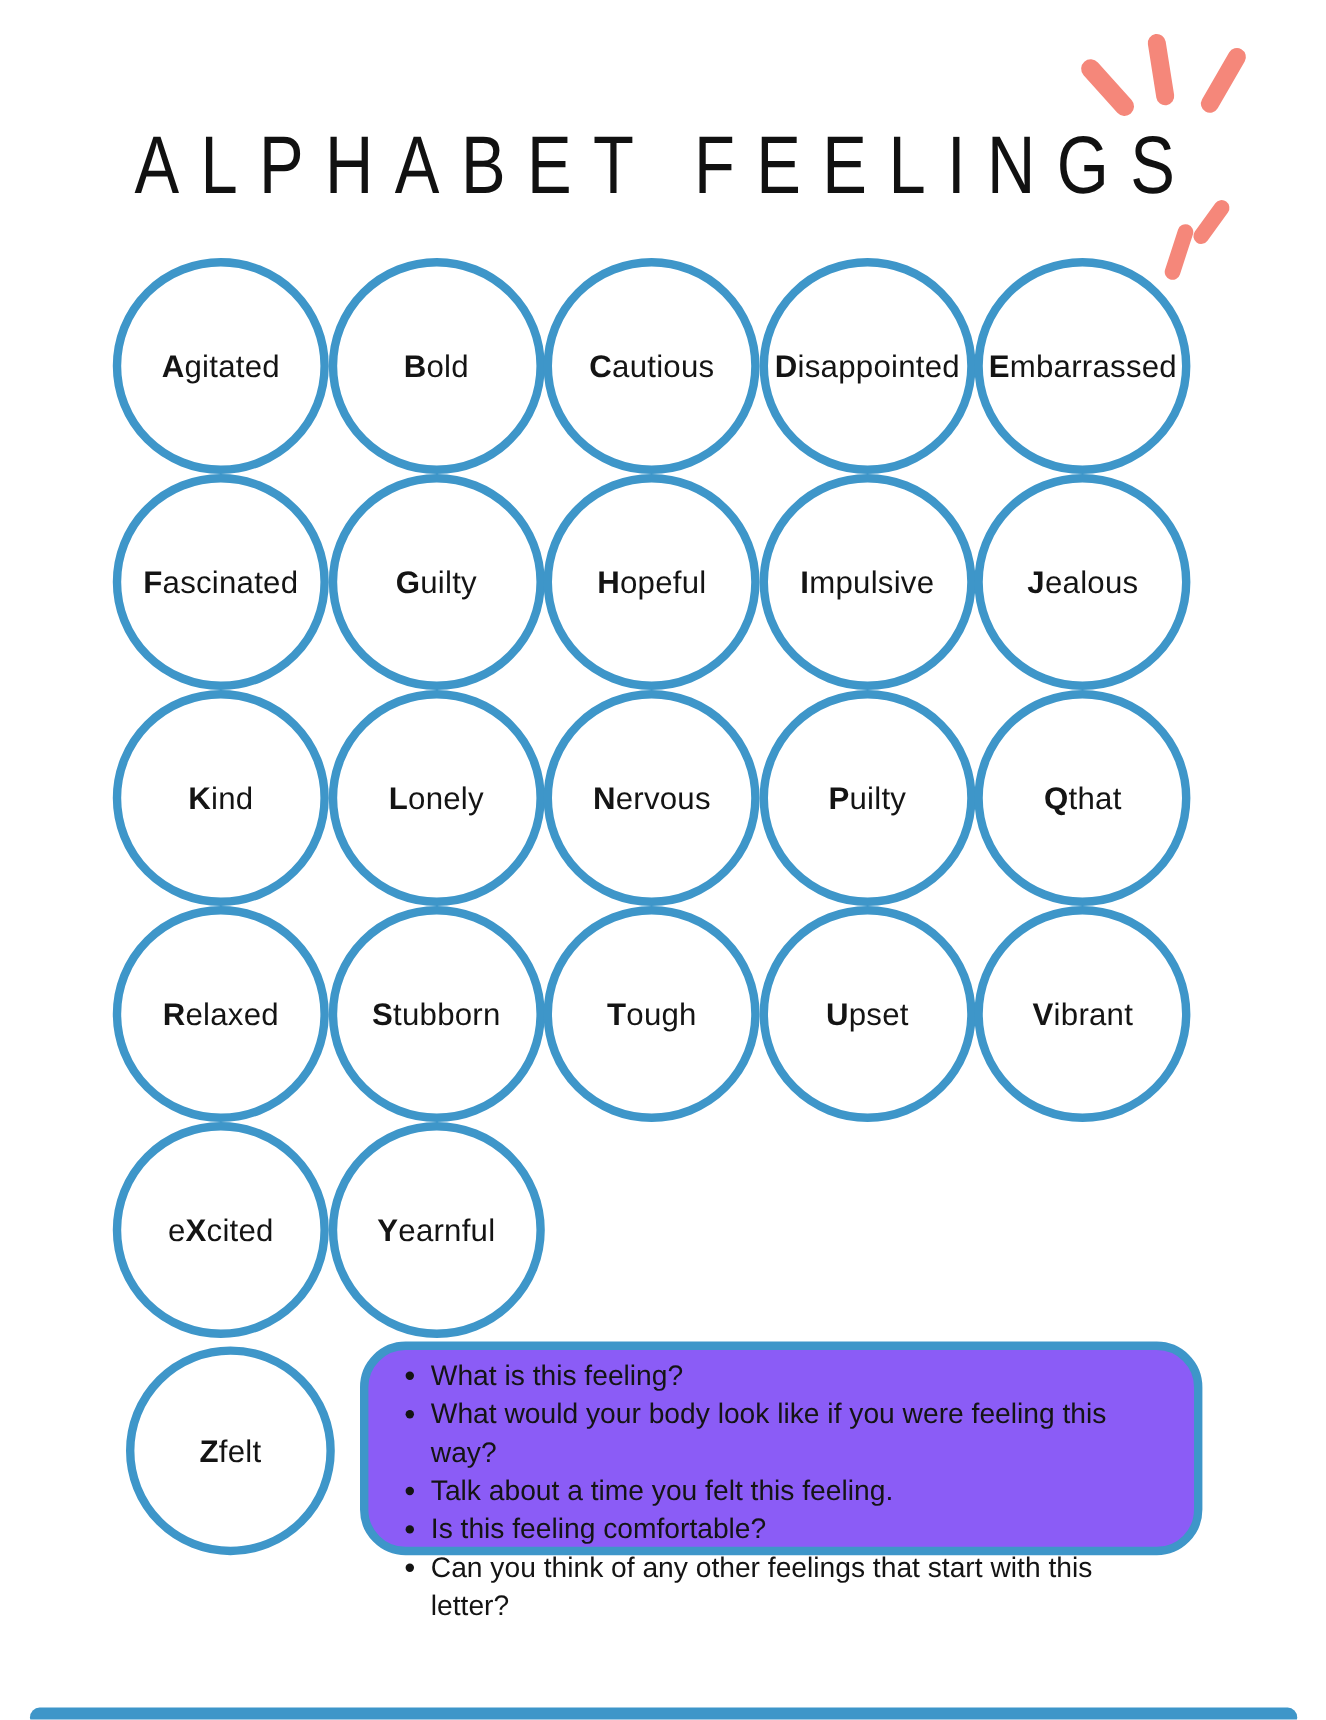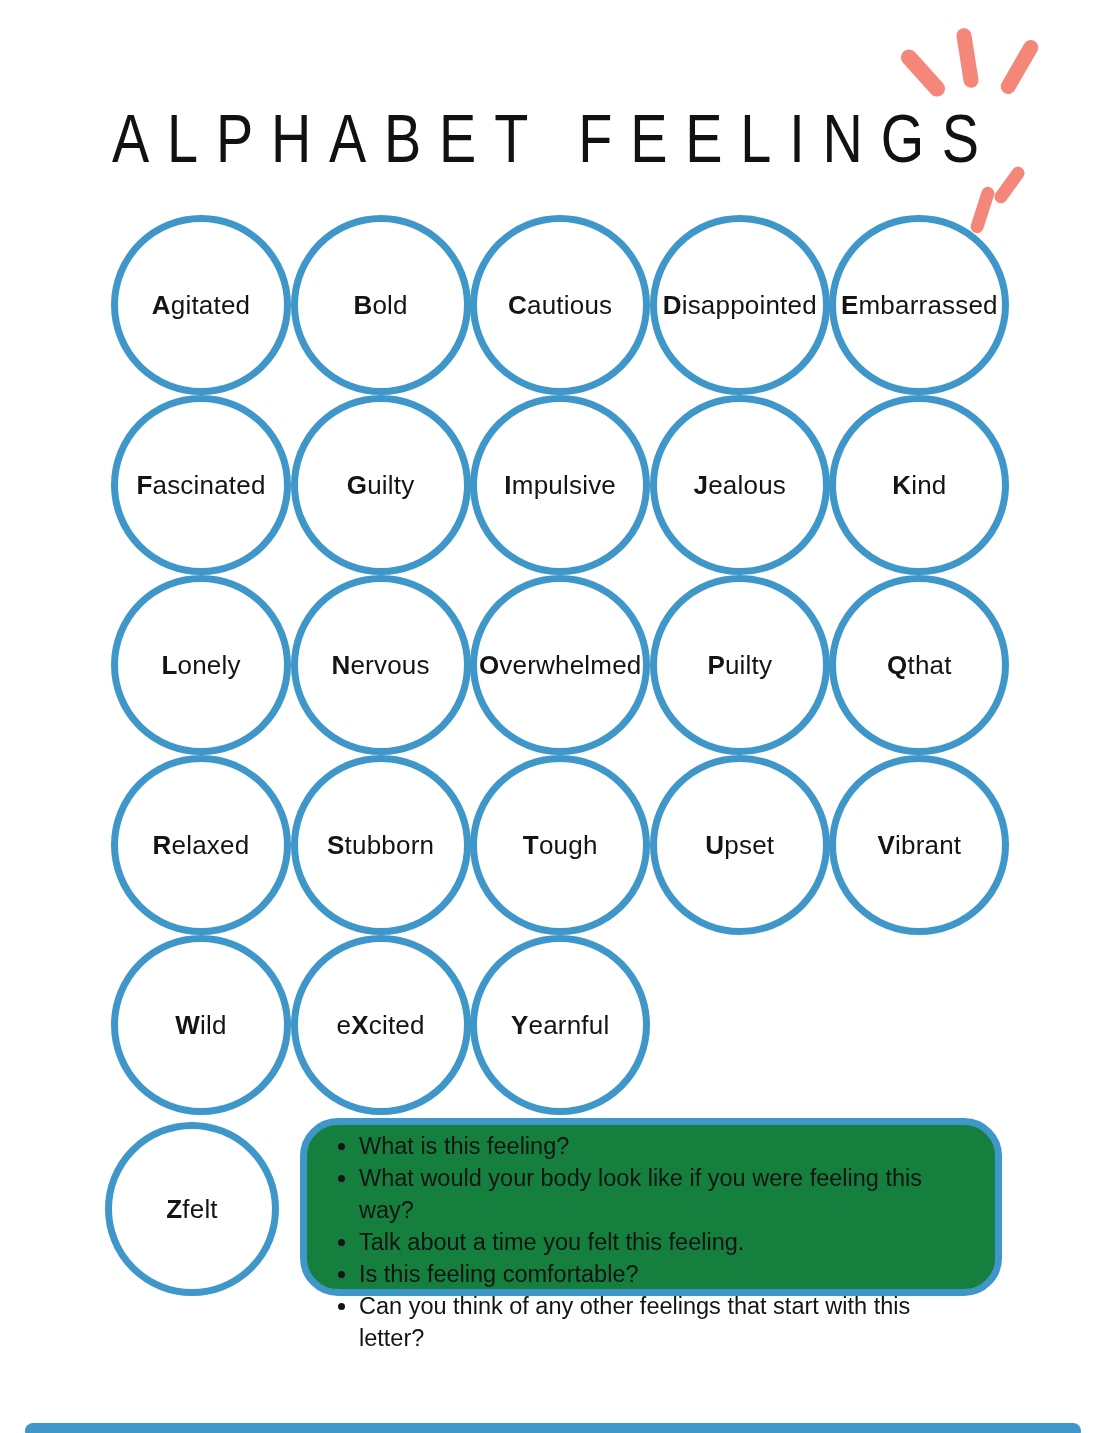--- a/index.html
+++ b/index.html
@@ -15,36 +15,36 @@
   }
   
   .ray { position:absolute; background:#F5877A; border-radius:999px; }
   .ray.r1 { left:915px;  top:44px;  width:16px; height:58px; transform:rotate(-42deg); }
   .ray.r2 { left:960px;  top:28px;  width:15px; height:60px; transform:rotate(-9deg); }
   .ray.r3 { left:1012px; top:37px;  width:15px; height:60px; transform:rotate(30deg); }
   .ray.r4 { left:976px;  top:186px; width:13px; height:48px; transform:rotate(18deg); }
   .ray.r5 { left:1003px; top:164px; width:13px; height:42px; transform:rotate(36deg); }
 
   .circle-grid {
-    position:absolute; left:111px; top:215px;
+    position:absolute; left:94px; top:215px;
     display:grid; grid-template-columns:repeat(5, 179.6px); grid-auto-rows:180px;
   }
   .circle {
     width:180px; height:180px; box-sizing:border-box;
     border:7px solid #3E96C9; border-radius:50%; background:#ffffff;
     display:flex; align-items:center; justify-content:center;
   }
   .circle .word { font-size:26px; letter-spacing:0.2px; white-space:nowrap; }
   .circle .word b { font-weight:700; }
   .circle.zippy {
     position:absolute; left:105px; top:1122px; width:174px; height:174px;
   }
   .question-box {
     position:absolute; left:300px; top:1118px; width:702px; height:178px;
-    box-sizing:border-box; border:7px solid #3E96C9; border-radius:38px; background:#15803d;
+    box-sizing:border-box; border:7px solid #3E96C9; border-radius:38px; background:#8b5cf6;
   }
   .question-box ul { margin:5px 0 0 0; padding:0 18px 0 52px; }
   .question-box li { font-size:23.5px; line-height:32px; color:#141414; }
   .bottom-strip {
     position:absolute; left:25px; top:1423px; width:1056px; height:16px;
     background:#3E96C9; border-radius:10px;
   }
 </style>
 </head>
 <body>
@@ -73,36 +73,36 @@
   <div class="circle">
       <span class="word"><span></span><b>E</b><span>mbarrassed</span></span>
     </div>
   <div class="circle">
       <span class="word"><span></span><b>F</b><span>ascinated</span></span>
     </div>
   <div class="circle">
       <span class="word"><span></span><b>G</b><span>uilty</span></span>
     </div>
   <div class="circle">
+      <span class="word"><span></span><b>H</b><span>opeful</span></span>
+    </div>
+  <div class="circle">
       <span class="word"><span></span><b>I</b><span>mpulsive</span></span>
     </div>
   <div class="circle">
       <span class="word"><span></span><b>J</b><span>ealous</span></span>
     </div>
   <div class="circle">
       <span class="word"><span></span><b>K</b><span>ind</span></span>
     </div>
   <div class="circle">
       <span class="word"><span></span><b>L</b><span>onely</span></span>
     </div>
   <div class="circle">
       <span class="word"><span></span><b>N</b><span>ervous</span></span>
-    </div>
-  <div class="circle">
-      <span class="word"><span></span><b>O</b><span>verwhelmed</span></span>
     </div>
   <div class="circle">
       <span class="word"><span></span><b>P</b><span>uilty</span></span>
     </div>
   <div class="circle">
       <span class="word"><span></span><b>Q</b><span>that</span></span>
     </div>
   <div class="circle">
       <span class="word"><span></span><b>R</b><span>elaxed</span></span>
     </div>
@@ -110,23 +110,20 @@
       <span class="word"><span></span><b>S</b><span>tubborn</span></span>
     </div>
   <div class="circle">
       <span class="word"><span></span><b>T</b><span>ough</span></span>
     </div>
   <div class="circle">
       <span class="word"><span></span><b>U</b><span>pset</span></span>
     </div>
   <div class="circle">
       <span class="word"><span></span><b>V</b><span>ibrant</span></span>
-    </div>
-  <div class="circle">
-      <span class="word"><span></span><b>W</b><span>ild</span></span>
     </div>
   <div class="circle">
       <span class="word"><span>e</span><b>X</b><span>cited</span></span>
     </div>
   <div class="circle">
       <span class="word"><span></span><b>Y</b><span>earnful</span></span>
     </div>
 </div>
 
 <div class="circle zippy">

